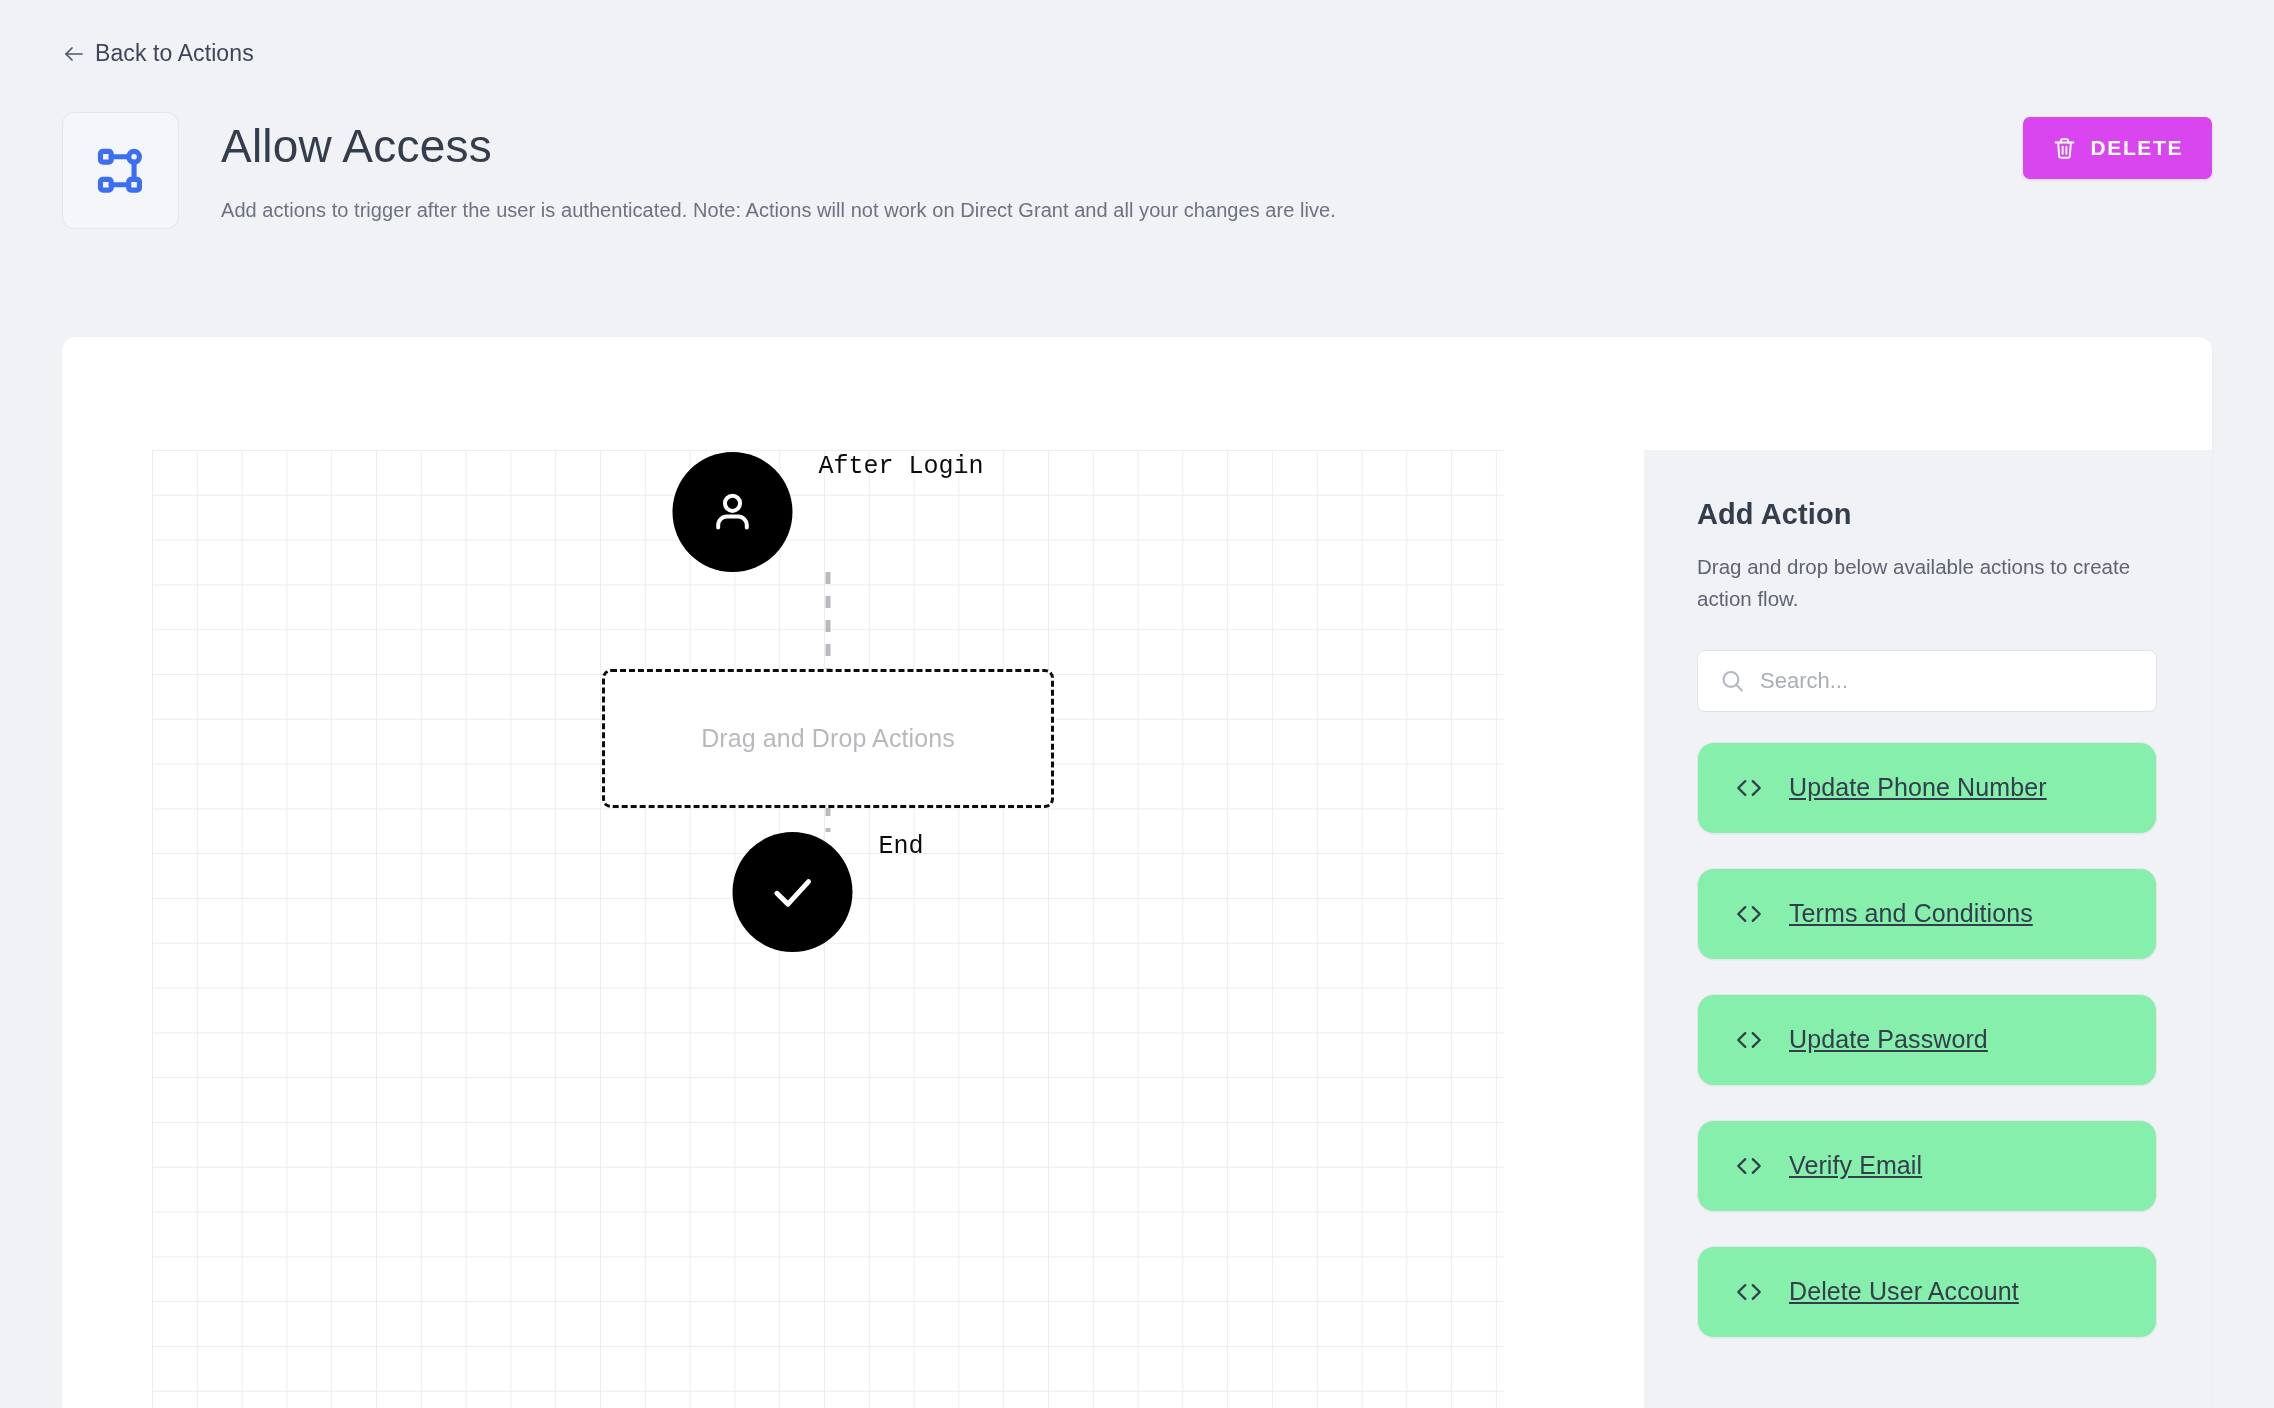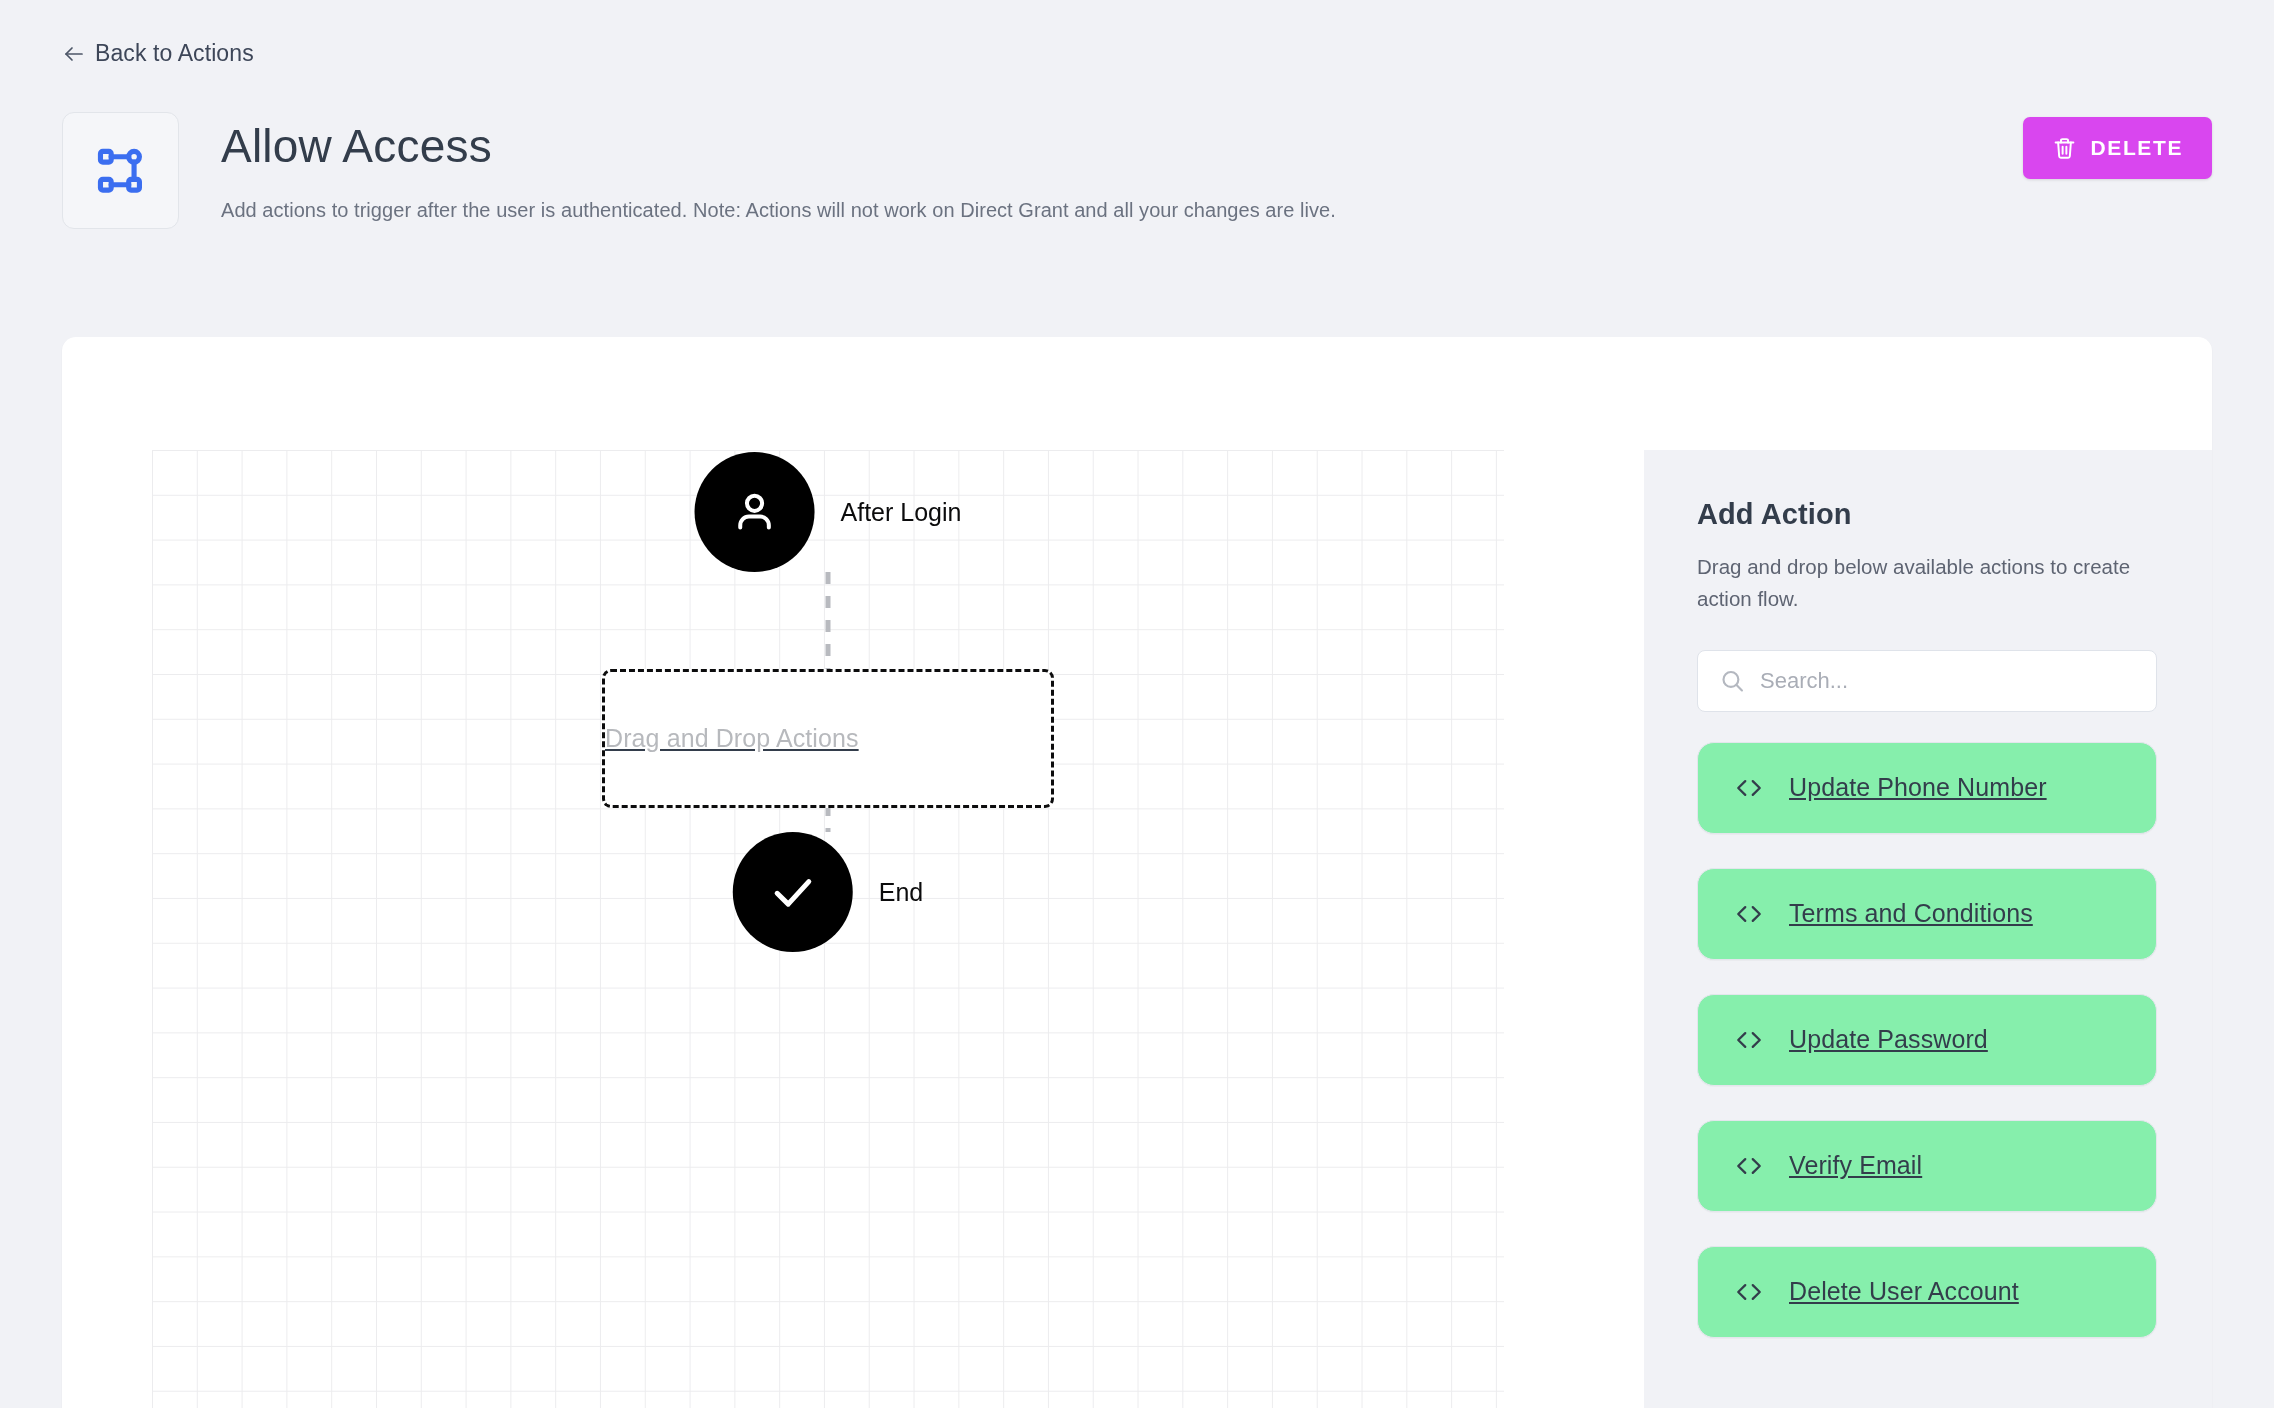--- a/index.html
+++ b/index.html
@@ -141,21 +141,22 @@
     transform: translateX(-50%);
   }
   .edge-top   { top: 122px; height: 98px; }
   .edge-bottom{ top: 282px; height: 100px; }
 
   .flow-node {
     position: absolute;
     left: 50%;
     transform: translateX(-50%);
     display: flex;
-    align-items: center;
+    align-items: flex-start;
+    font-family: Liberation Mono, monospace;
   }
   .node-circle {
     width: 120px;
     height: 120px;
     border-radius: 50%;
     background: #000000;
     display: flex;
     align-items: center;
     justify-content: center;
     flex: 0 0 auto;
@@ -175,22 +176,22 @@
     left: 50%;
     transform: translateX(-50%);
     top: 219px;
     width: 452px;
     height: 139px;
     border: 3px dashed #0c0c0d;
     border-radius: 9px;
     background: #ffffff;
     display: flex;
     align-items: center;
+    justify-content: center;
     cursor: pointer;
-    text-decoration: underline;
   }
   .drop-zone-label {
     font-size: 25px;
     color: #b7b9bd;
     letter-spacing: .1px;
   }
 
   
   .action-panel {
     position: absolute;

